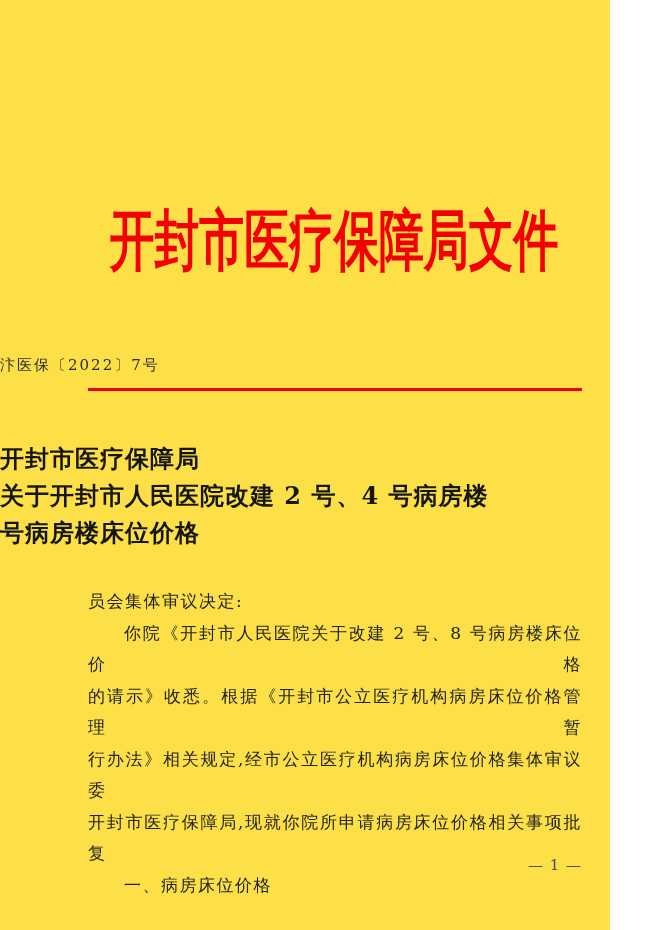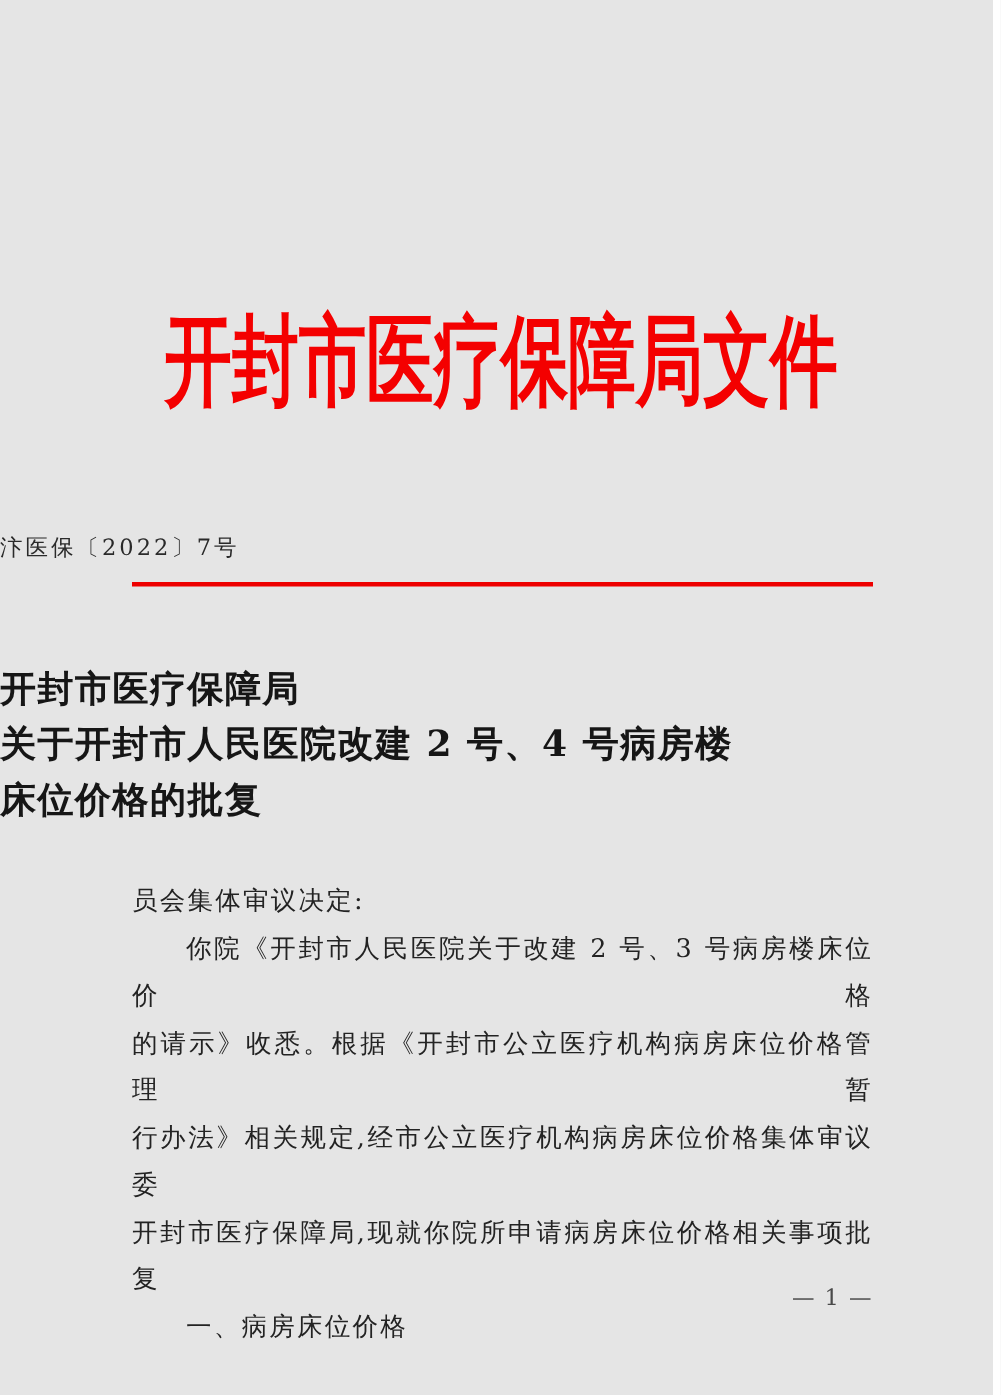--- a/index.html
+++ b/index.html
@@ -2,23 +2,23 @@
 <html><head>
 <meta charset="utf-8">
 <style>
   html, body {
     margin: 0;
     padding: 0;
     background: #ffffff;
   }
   .page {
     position: relative;
-    width: 662px;
+    width: 610px;
     height: 930px;
-    background: #e5e5e5;
+    background: #fde047;
     font-family: "DejaVu Serif", "Liberation Serif", serif;
     color: #1f1f1f;
     overflow: hidden;
   }
   .banner {
     position: absolute;
     top: 203px;
     left: 0;
     width: 667px;
     text-align: center;
@@ -103,26 +103,26 @@
     <span class="banner-text">开封市医疗保障局文件</span>
   </div>
 
   <div class="doc-number">汴医保〔2022〕7号</div>
 
   <div class="red-rule"></div>
 
   <div class="doc-title">
     <div class="t-line">开封市医疗保障局</div>
     <div class="t-line">关于开封市人民医院改建 2 号、4 号病房楼</div>
-    <div class="t-line">床位价格的批复</div>
+    <div class="t-line">号病房楼床位价格</div>
   </div>
 
   <div class="body-block">
     <div class="b-line">员会集体审议决定:</div>
-    <div class="b-line indent fill">你院《开封市人民医院关于改建 2 号、3 号病房楼床位价格</div>
+    <div class="b-line indent fill">你院《开封市人民医院关于改建 2 号、8 号病房楼床位价格</div>
     <div class="b-line fill">的请示》收悉。根据《开封市公立医疗机构病房床位价格管理暂</div>
     <div class="b-line fill">行办法》相关规定,经市公立医疗机构病房床位价格集体审议委</div>
     <div class="b-line fill">开封市医疗保障局,现就你院所申请病房床位价格相关事项批复</div>
     <div class="b-line indent">一、病房床位价格</div>
 
   </div>
 
   <div class="page-number">— 1 —</div>
 
 </div>

